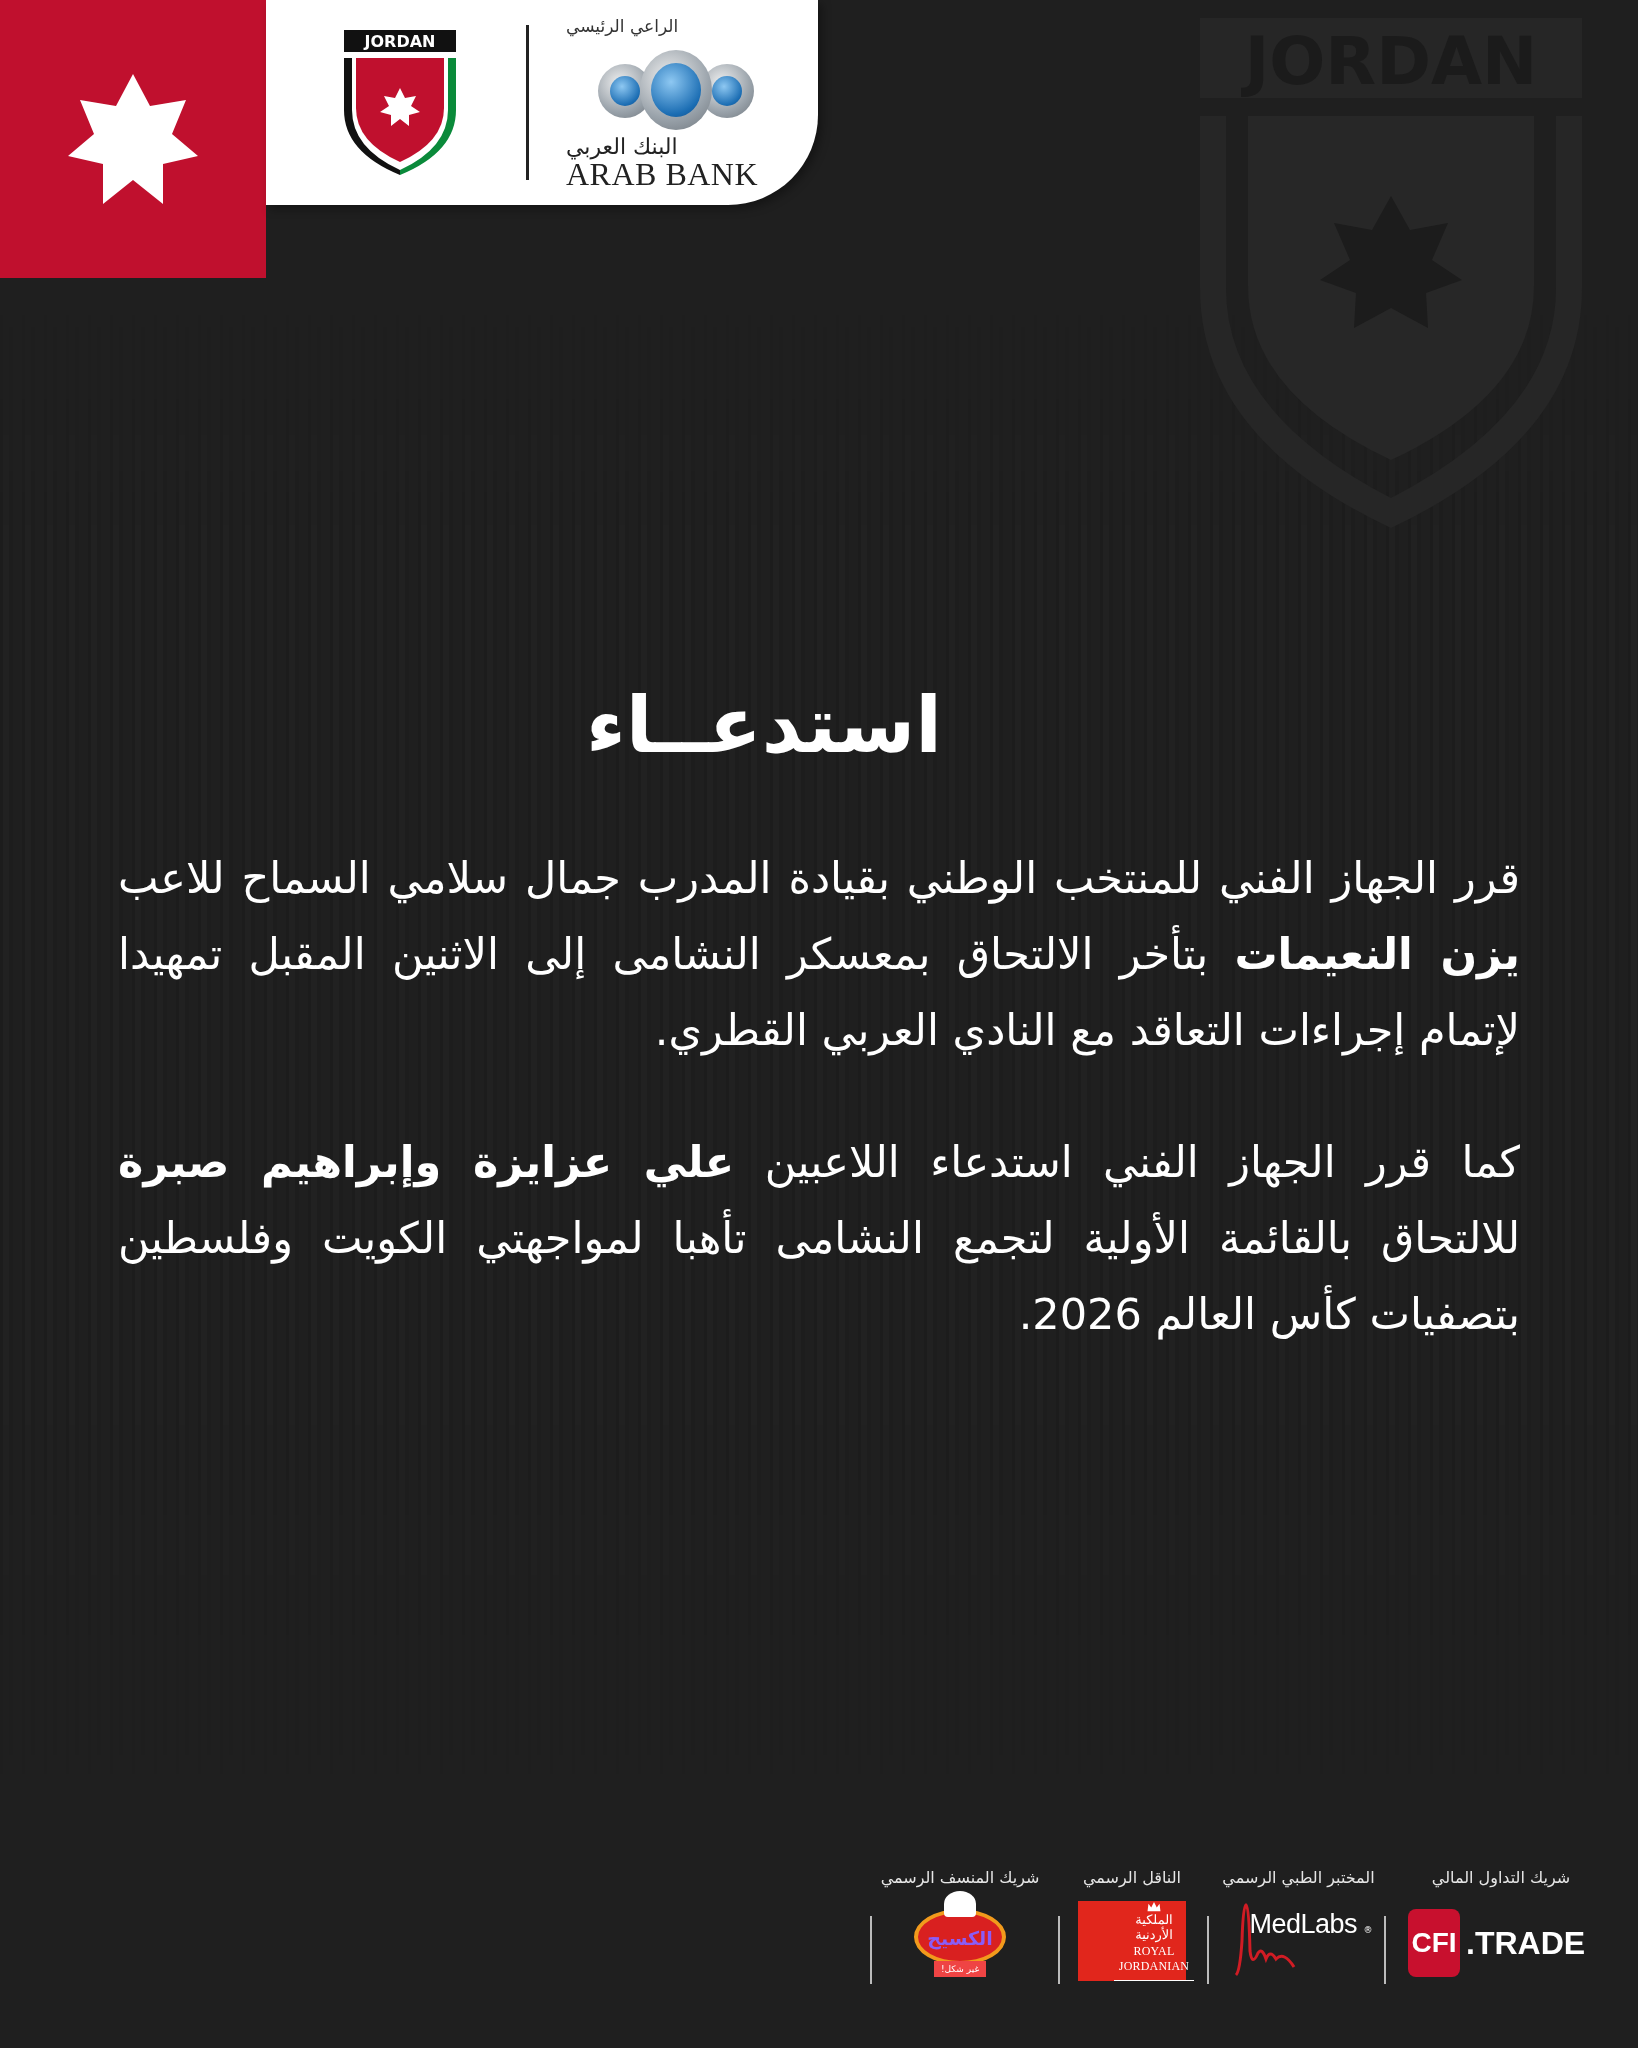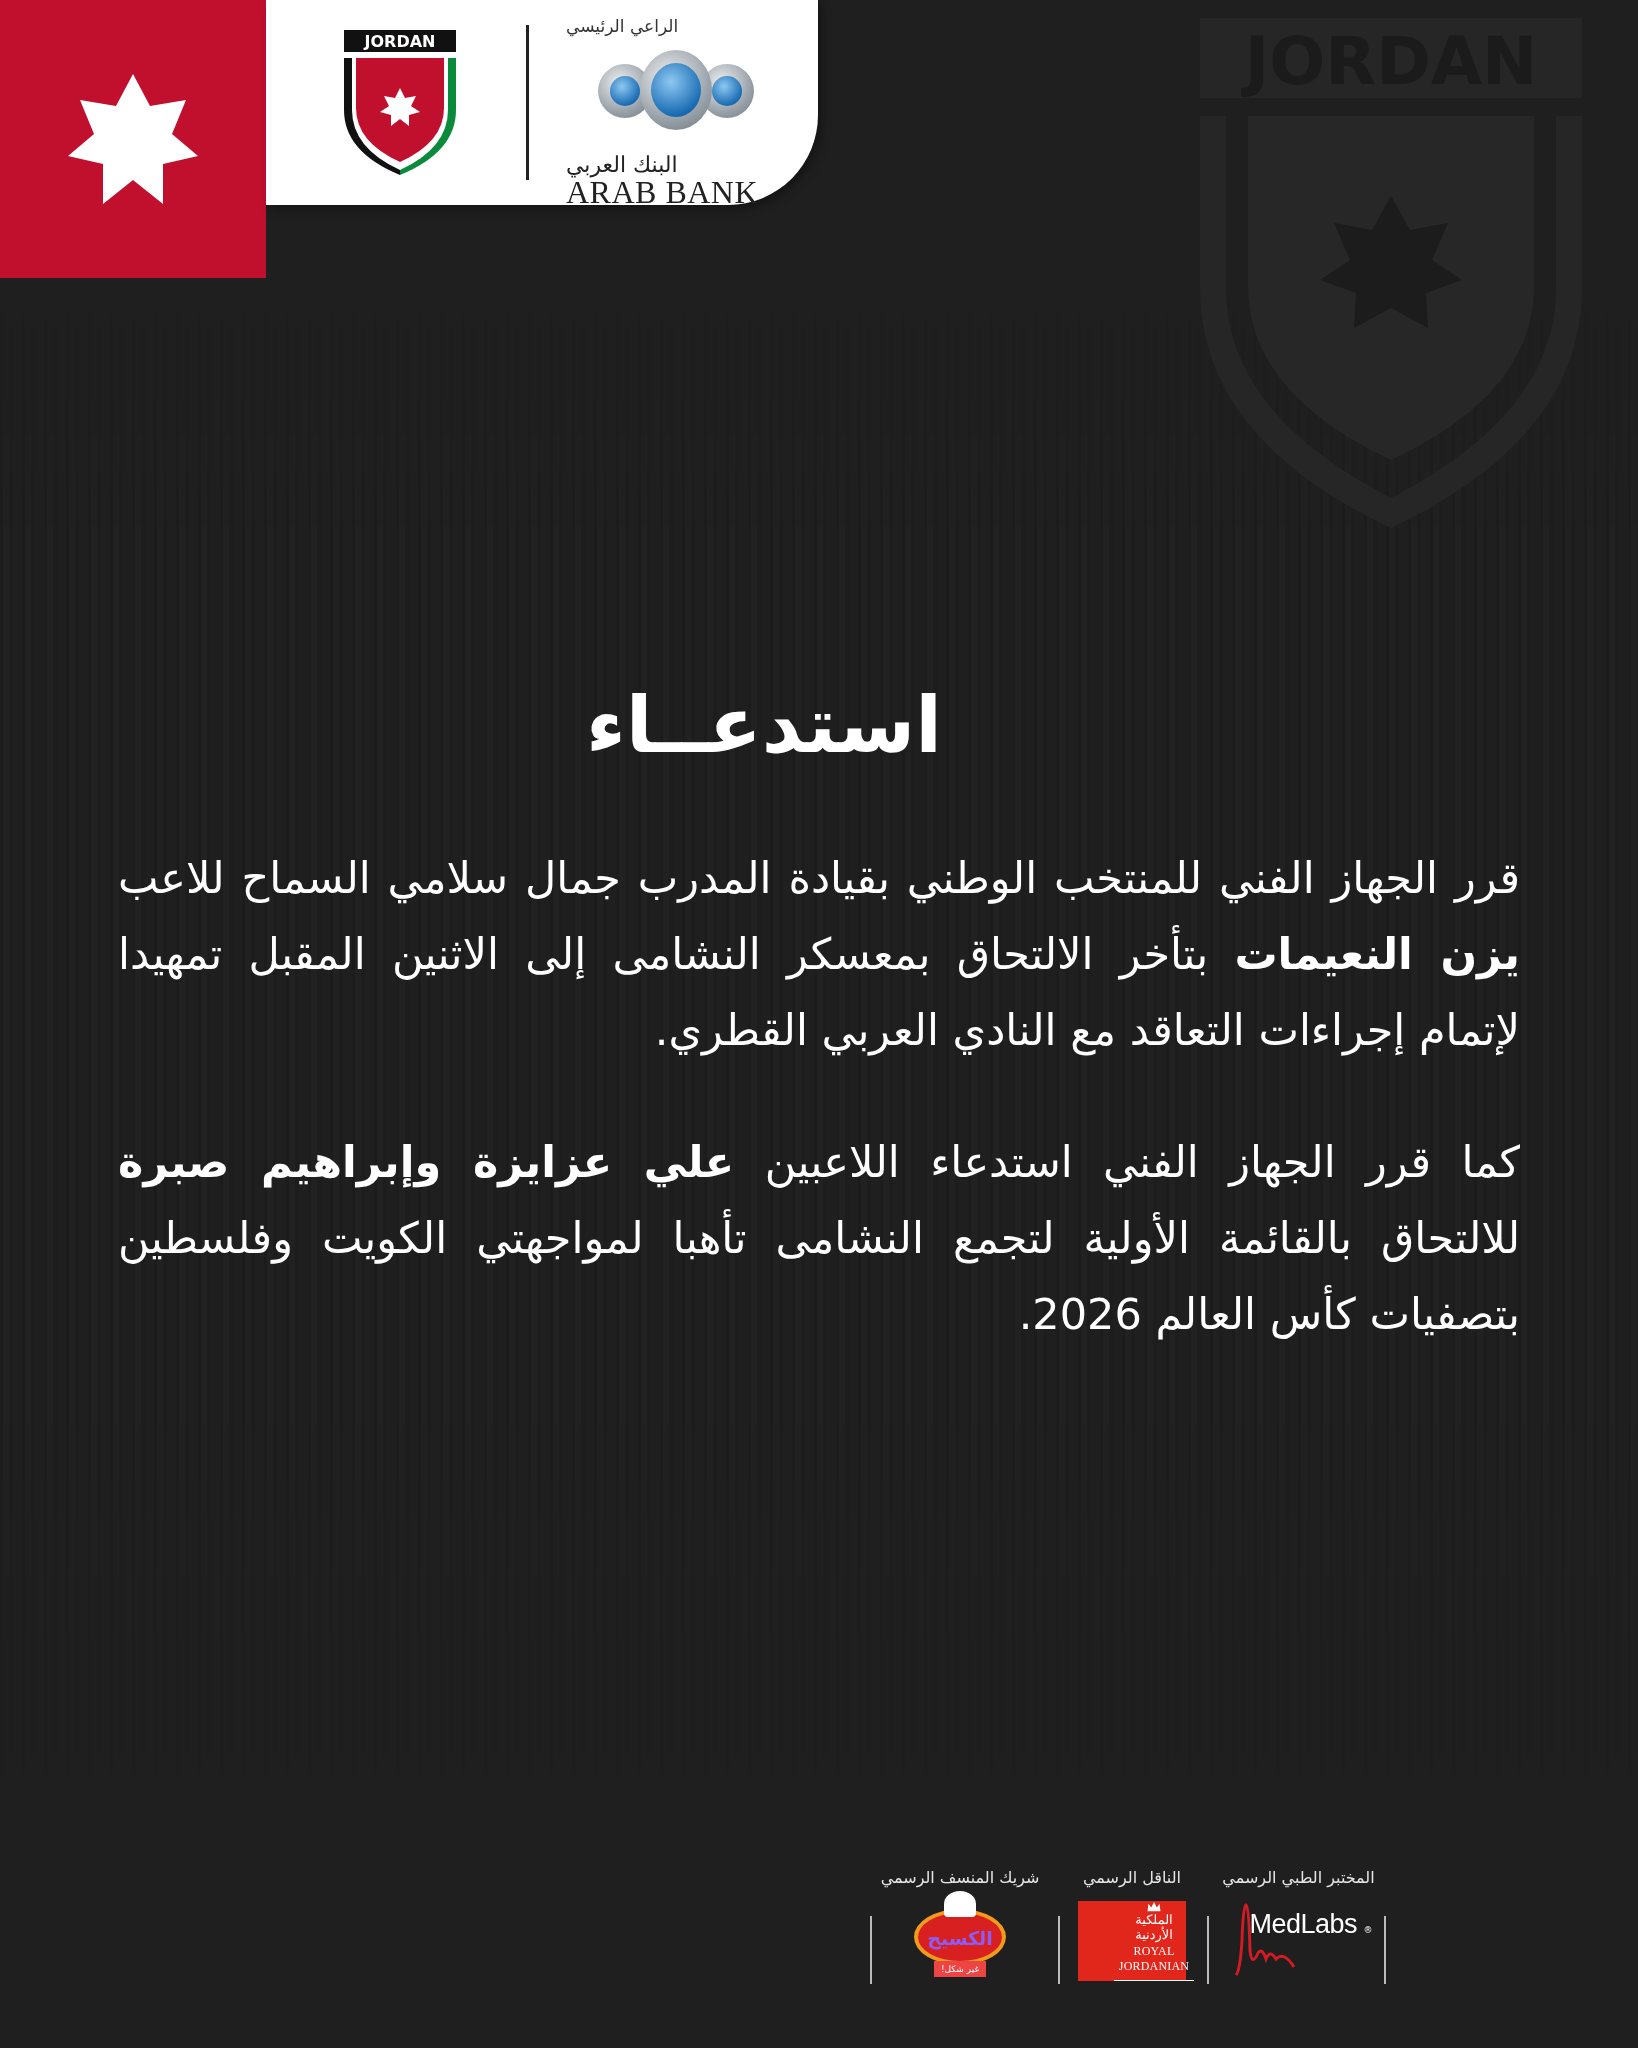--- a/index.html
+++ b/index.html
@@ -33,21 +33,21 @@
     border-bottom-right-radius: 90px;
     box-shadow: 4px 4px 10px rgba(0,0,0,0.35);
   }
   .crest-logo { position: absolute; left: 78px; top: 30px; width: 112px; height: 145px; }
   .header-divider { position: absolute; left: 260px; top: 25px; width: 3px; height: 155px; background: #222; }
   .sponsor-main { position: absolute; left: 300px; top: 14px; width: 220px; height: 180px; text-align: left; color: #222; }
   .sponsor-main .label { font-size: 17px; color: #333; margin-top: 2px; }
   .bank-coins { position: relative; height: 80px; margin-top: 14px; }
   .coin { position: absolute; border-radius: 50%; background: radial-gradient(circle at 40% 35%, #f0f0f0, #9aa3ab 60%, #6c737a); }
   .coin .inner { position: absolute; border-radius: 50%; background: radial-gradient(circle at 40% 35%, #8ec8f2, #1b6db3 70%, #0d4a86); }
-  .bank-ar { font-family: "DejaVu Serif", serif; font-size: 22px; color: #222; margin-top: 24px; line-height: 1; }
+  .bank-ar { font-family: "DejaVu Serif", serif; font-size: 22px; color: #222; margin-top: 6px; line-height: 1; }
   .bank-en { font-family: "Liberation Serif", serif; font-size: 32px; color: #222; letter-spacing: 0.5px; line-height: 1.05; }
 
   
   .title {
     position: absolute; left: 0; width: 1528px; top: 680px;
     text-align: center; font-size: 78px; font-weight: bold;
     direction: rtl; letter-spacing: 2px;
   }
 
   
@@ -172,13 +172,19 @@
       <svg width="70" height="76" viewBox="0 0 70 76" style="position:absolute; left:8px; top:0;">
         <path d="M4 74 Q8 70 10 40 Q11 6 14 4 Q17 6 18 50 Q20 66 26 52 Q30 46 34 58 Q38 48 44 58 Q52 50 62 66" fill="none" stroke="#d01c24" stroke-width="3"></path>
       </svg>
       <span class="medlabs" style="position:absolute; left:26px; top:8px;">MedLabs</span>
       <span style="position:absolute; left:140px; top:24px; font-size:9px; color:#fff;">®</span>
     </div>
   </div>
 
   <div class="sdiv" style="left:704px;"></div>
 
+  <div class="sponsor" style="left:722px; width:198px;">
+    <div class="slabel">شريك التداول المالي</div>
+    <div class="slogo" style="margin-top:22px; text-align:left; padding-left:6px;">
+      <span class="cfi-box">CFI</span><span class="cfi-trade">.TRADE</span>
+    </div>
+  </div>
 </div>
 
 </body></html>

